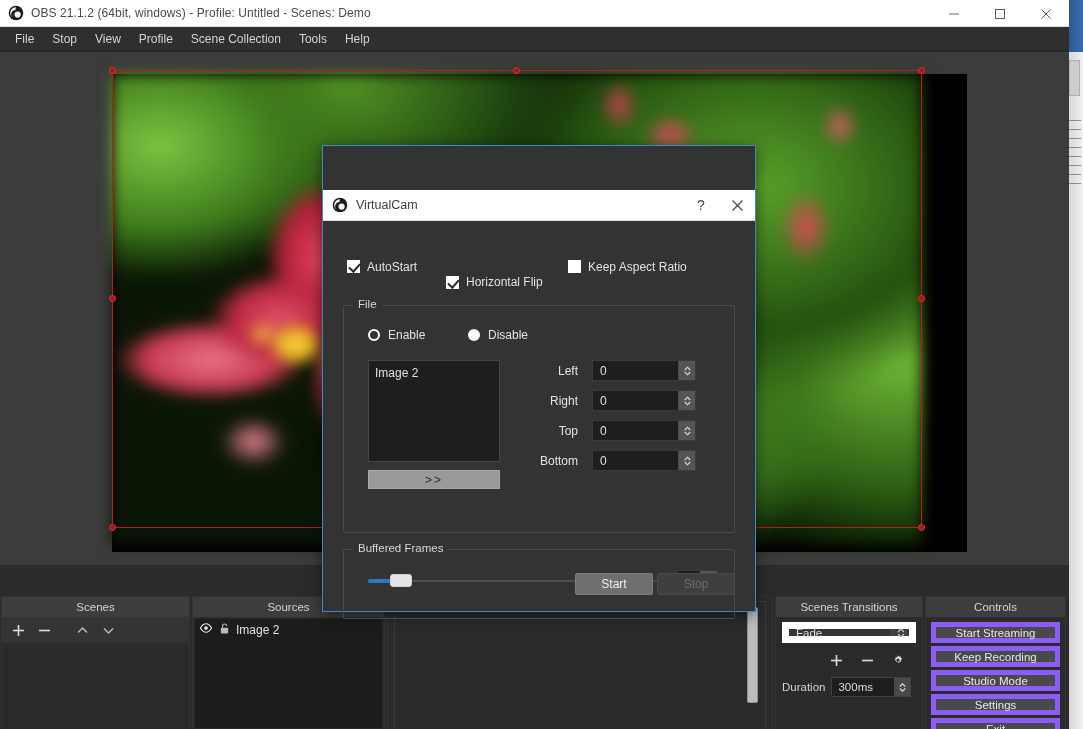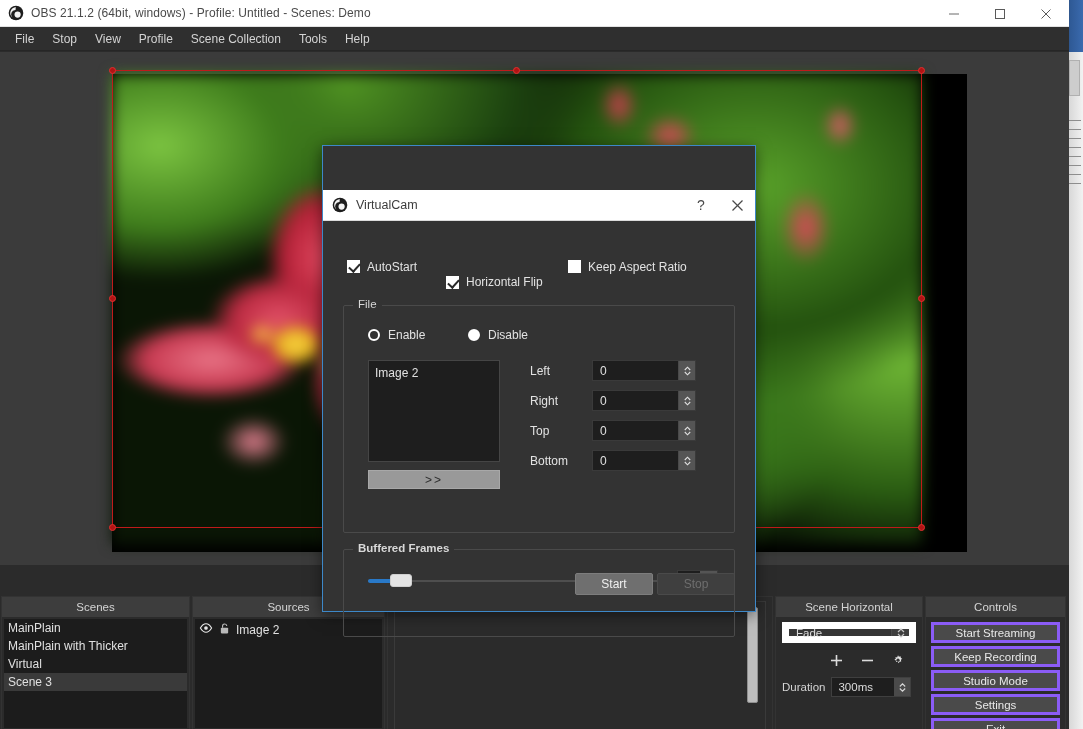--- a/index.html
+++ b/index.html
@@ -145,21 +145,21 @@
   .trans-btns { display: flex; justify-content: flex-end; align-items: center; gap: 7px; padding-right: 6px; }
   .duration-row { display: flex; align-items: center; gap: 6px; }
   .duration-label { font-size: 11.5px; color: #d4d4d4; }
   .spinbox { position: relative; height: 20px; background: #1e1e1e; border: 1px solid #3f3f3f;
     display: flex; align-items: center; color: #dcdcdc; font-size: 11.5px; padding-left: 6px; }
   .spinbox .spin-btn { position: absolute; right: 0; top: 0; bottom: 0; width: 16px; background: #4a4a4a;
     display: flex; align-items: center; justify-content: center; }
 
   
   .controls-body { padding: 5px 5px; display: flex; flex-direction: column; gap: 3px; }
-  .ctrl-btn { height: 21px; background: #4a4a4a; border: 3px solid #8b5cf6; color: #e8e8e8;
+  .ctrl-btn { height: 21px; background: #4a4a4a; border: 5px solid #8b5cf6; color: #e8e8e8;
     font-size: 11.5px; display: flex; align-items: center; justify-content: center; }
 
   
   .mixer-body { position: relative; background: #2b2b2b; }
   .mixer-inner { position:absolute; left:6px; right:6px; top:4px; bottom:4px; border:1px solid #3a3a3a; }
   .mixer-slider { position:absolute; right:14px; top:10px; width:11px; height:96px;
     background:#bdbdbd; border:1px solid #8f8f8f; border-radius:2px; }
 
   
   .dialog {
@@ -203,30 +203,30 @@
   .crop-main { display: flex; }
   .crop-left { width: 132px; margin-left: 8px; }
   .crop-list { height: 102px; background: #1e1e1e; border: 1px solid #454545;
     font-size: 12px; color: #e0e0e0; padding: 5px 6px; }
   .crop-expand { margin-top: 8px; height: 19px; background: #999999; border: 1px solid #a8a8a8;
     color: #2e2e2e; font-size: 12px; display: flex; align-items: center; justify-content: center;
     letter-spacing: 2px; }
 
   .crop-fields { flex: 1; margin-left: 30px; display: flex; flex-direction: column; gap: 9px; }
   .field-row { display: flex; align-items: center; }
-  .field-label { width: 62px; font-size: 12px; color: #e2e2e2;
+  .field-label { width: 62px; text-align: right; font-size: 12px; color: #e2e2e2;
     padding-right: 14px; }
   .field-spin { position: relative; width: 104px; height: 21px; background: #1e1e1e;
     border: 1px solid #3a3a3a; display: flex; align-items: center;
     color: #e0e0e0; font-size: 12px; padding-left: 7px; }
   .field-spin .sbtn { position: absolute; right: 0; top: 0; bottom: 0; width: 17px;
     background: #555555; border-left: 1px solid #4a4a4a;
     display: flex; align-items: center; justify-content: center; }
 
-  .buf-group { height: 88px; padding: 20px 16px 0 16px; font-weight: bold; }
+  .buf-group { height: 70px; padding: 20px 16px 0 16px; }
   .buf-row { display: flex; align-items: center; }
   .slider-wrap { position: relative; flex: 1; height: 20px; margin-left: 8px; margin-right: 20px; }
   .slider-track { position: absolute; left: 0; right: 0; top: 9px; height: 2px; background: #4e4e4e; }
   .slider-fill { position: absolute; left: 0; top: 8px; height: 4px; width: 28px;
     background: #2979c8; border-radius: 2px; }
   .slider-handle { position: absolute; left: 22px; top: 3px; width: 22px; height: 13px;
     background: #e4e4e4; border: 1px solid #cfcfcf; border-radius: 3px; }
   .buf-spin { position: relative; width: 41px; height: 22px; background: #1e1e1e;
     border: 1px solid #3a3a3a; display: flex; align-items: center; padding-left: 6px;
     color: #e0e0e0; font-size: 12px; }
@@ -311,34 +311,20 @@
           <span class="handle h-br"></span>
         </div>
       </div>
     </div>
 
     <div class="docks">
 
       <div class="dock dock-scenes">
         <div class="dock-title">Scenes</div>
         <div class="dock-body">
-          <div class="list-area">
-            <div class="list-row">
-              <span>MainPlain</span>
-            </div>
-            <div class="list-row">
-              <span>MainPlain with Thicker</span>
-            </div>
-            <div class="list-row">
-              <span>Virtual</span>
-            </div>
-            <div class="list-row selected">
-              <span>Scene 3</span>
-            </div>
-          </div>
           <div class="toolbar-row">
             <div class="tb-ico">
               <svg width="15" height="15" viewBox="0 0 15 15">
                   <line x1="7.5" y1="2" x2="7.5" y2="13" stroke="#dcdcdc" stroke-width="1.6"></line>
                   <line x1="2" y1="7.5" x2="13" y2="7.5" stroke="#dcdcdc" stroke-width="1.6"></line>
                 </svg>
             </div>
             <div class="tb-ico">
               <svg width="15" height="15" viewBox="0 0 15 15">
                   <line x1="2" y1="7.5" x2="13" y2="7.5" stroke="#dcdcdc" stroke-width="1.6"></line>
@@ -413,21 +399,21 @@
       </div>
 
       <div class="dock dock-mixer">
         <div class="dock-body mixer-body" style="border-top:1px solid #333;">
           <div class="mixer-inner"></div>
           <div class="mixer-slider"></div>
         </div>
       </div>
 
       <div class="dock dock-transitions">
-        <div class="dock-title">Scene Horizontal</div>
+        <div class="dock-title">Scenes Transitions</div>
         <div class="dock-body trans-body">
           <div class="combo">
             <span>Fade</span>
             <span class="spin">
               <svg width="10" height="14" viewBox="0 0 10 14">
                   <polyline points="2,6 5,3 8,6" fill="none" stroke="#c8c8c8" stroke-width="1.2"></polyline>
                   <polyline points="2,8 5,11 8,8" fill="none" stroke="#c8c8c8" stroke-width="1.2"></polyline>
                 </svg>
             </span>
           </div>

